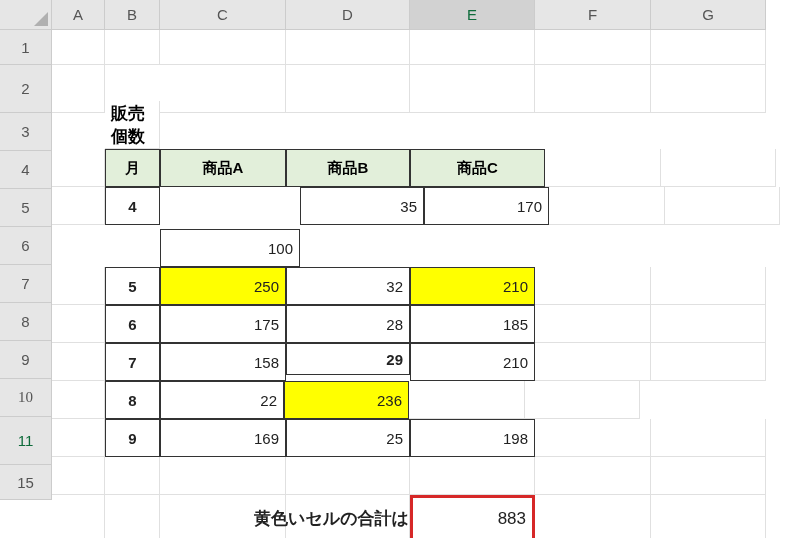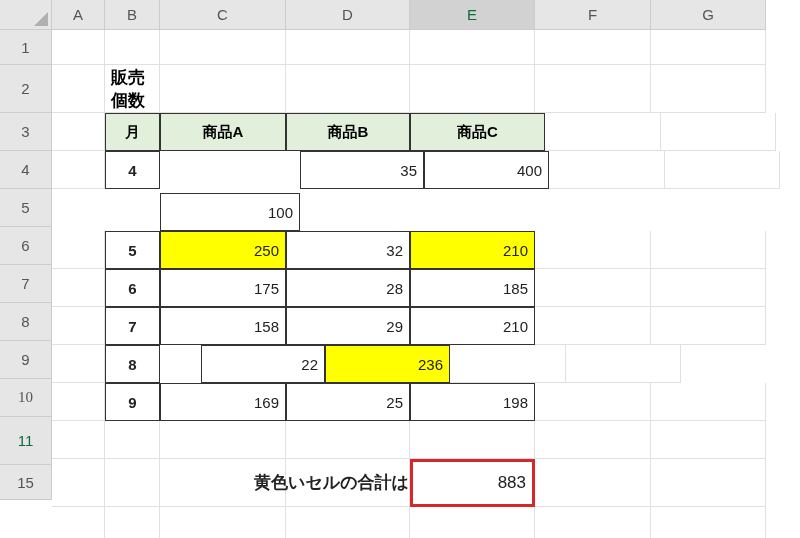--- a/index.html
+++ b/index.html
@@ -153,42 +153,42 @@
       <div class="cell" style="width: 53px; height: 35px;"></div>
       <div class="cell" style="width: 55px; height: 35px;"></div>
       <div class="cell" style="width: 126px; height: 35px;"></div>
       <div class="cell" style="width: 124px; height: 35px;"></div>
       <div class="cell" style="width: 125px; height: 35px;"></div>
       <div class="cell" style="width: 116px; height: 35px;"></div>
       <div class="cell" style="width: 115px; height: 35px;"></div>
     </div>
     <div class="row">
       <div class="cell" style="width: 53px; height: 48px;"></div>
-      <div class="cell title-cell" style="width: 55px; height: 48px;">販売個数</div>
+      <div class="cell title-cell" style="width: 55px; height: 48px; margin-top: 36px;">販売個数</div>
       <div class="cell" style="width: 126px; height: 48px;"></div>
       <div class="cell" style="width: 124px; height: 48px;"></div>
       <div class="cell" style="width: 125px; height: 48px;"></div>
       <div class="cell" style="width: 116px; height: 48px;"></div>
       <div class="cell" style="width: 115px; height: 48px;"></div>
     </div>
     <div class="row">
       <div class="cell" style="width: 53px; height: 38px;"></div>
       <div class="cell tbl-header" style="width: 55px; height: 38px;">月</div>
       <div class="cell tbl-header" style="width: 126px; height: 38px;">商品A</div>
       <div class="cell tbl-header" style="width: 124px; height: 38px;">商品B</div>
       <div class="cell tbl-header" style="width: 135px; height: 38px;">商品C</div>
       <div class="cell" style="width: 116px; height: 38px;"></div>
       <div class="cell" style="width: 115px; height: 38px;"></div>
     </div>
     <div class="row">
       <div class="cell" style="width: 53px; height: 38px;"></div>
       <div class="cell tbl-cell month" style="width: 55px; height: 38px;">4</div>
       <div class="cell tbl-cell num" style="width: 140px; height: 38px; margin-top: 42px;">100</div>
       <div class="cell tbl-cell num" style="width: 124px; height: 38px;">35</div>
-      <div class="cell tbl-cell num" style="width: 125px; height: 38px;">400</div>
+      <div class="cell tbl-cell num" style="width: 125px; height: 38px;">170</div>
       <div class="cell" style="width: 116px; height: 38px;"></div>
       <div class="cell" style="width: 115px; height: 38px;"></div>
     </div>
     <div class="row">
       <div class="cell" style="width: 53px; height: 38px;"></div>
       <div class="cell tbl-cell month" style="width: 55px; height: 38px;">5</div>
       <div class="cell tbl-cell num yellow" style="width: 126px; height: 38px; padding-left: 34px;">250</div>
       <div class="cell tbl-cell num" style="width: 124px; height: 38px;">32</div>
       <div class="cell tbl-cell num yellow" style="width: 125px; height: 38px;">210</div>
       <div class="cell" style="width: 116px; height: 38px;"></div>
@@ -200,29 +200,29 @@
       <div class="cell tbl-cell num" style="width: 126px; height: 38px;">175</div>
       <div class="cell tbl-cell num" style="width: 124px; height: 38px;">28</div>
       <div class="cell tbl-cell num" style="width: 125px; height: 38px;">185</div>
       <div class="cell" style="width: 116px; height: 38px;"></div>
       <div class="cell" style="width: 115px; height: 38px;"></div>
     </div>
     <div class="row">
       <div class="cell" style="width: 53px; height: 38px;"></div>
       <div class="cell tbl-cell month" style="width: 55px; height: 38px;">7</div>
       <div class="cell tbl-cell num" style="width: 126px; height: 38px;">158</div>
-      <div class="cell tbl-cell num" style="width: 124px; height: 38px;">29</div>
+      <div class="cell tbl-cell num" style="width: 124px; height: 32px; font-weight: bold;">29</div>
       <div class="cell tbl-cell num" style="width: 125px; height: 38px;">210</div>
       <div class="cell" style="width: 116px; height: 38px;"></div>
       <div class="cell" style="width: 115px; height: 38px;"></div>
     </div>
     <div class="row">
       <div class="cell" style="width: 53px; height: 38px;"></div>
       <div class="cell tbl-cell month" style="width: 55px; height: 38px;">8</div>
-      <div class="cell tbl-cell num" style="width: 124px; height: 38px; margin-left: 41px;">22</div>
+      <div class="cell tbl-cell num" style="width: 124px; height: 38px;">22</div>
       <div class="cell tbl-cell num yellow" style="width: 125px; height: 38px;">236</div>
       <div class="cell" style="width: 116px; height: 38px;"></div>
       <div class="cell" style="width: 115px; height: 38px;"></div>
     </div>
     <div class="row">
       <div class="cell" style="width: 53px; height: 38px;"></div>
       <div class="cell tbl-cell month" style="width: 55px; height: 38px;">9</div>
       <div class="cell tbl-cell num" style="width: 126px; height: 38px;">169</div>
       <div class="cell tbl-cell num" style="width: 124px; height: 38px;">25</div>
       <div class="cell tbl-cell num" style="width: 125px; height: 38px;">198</div>

